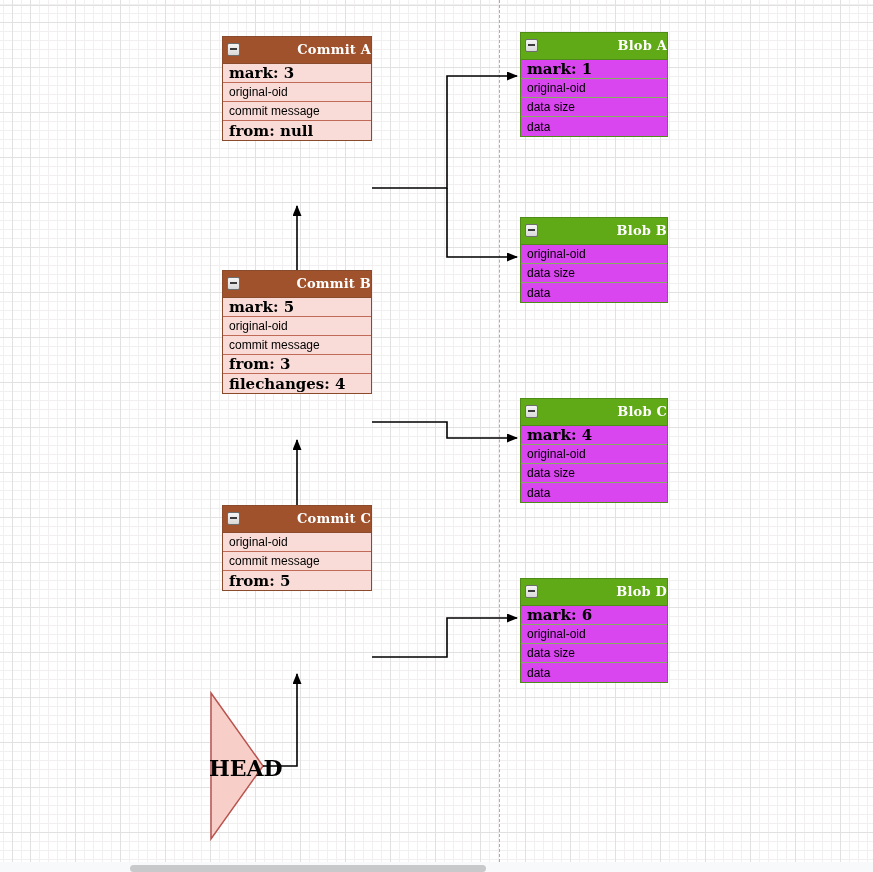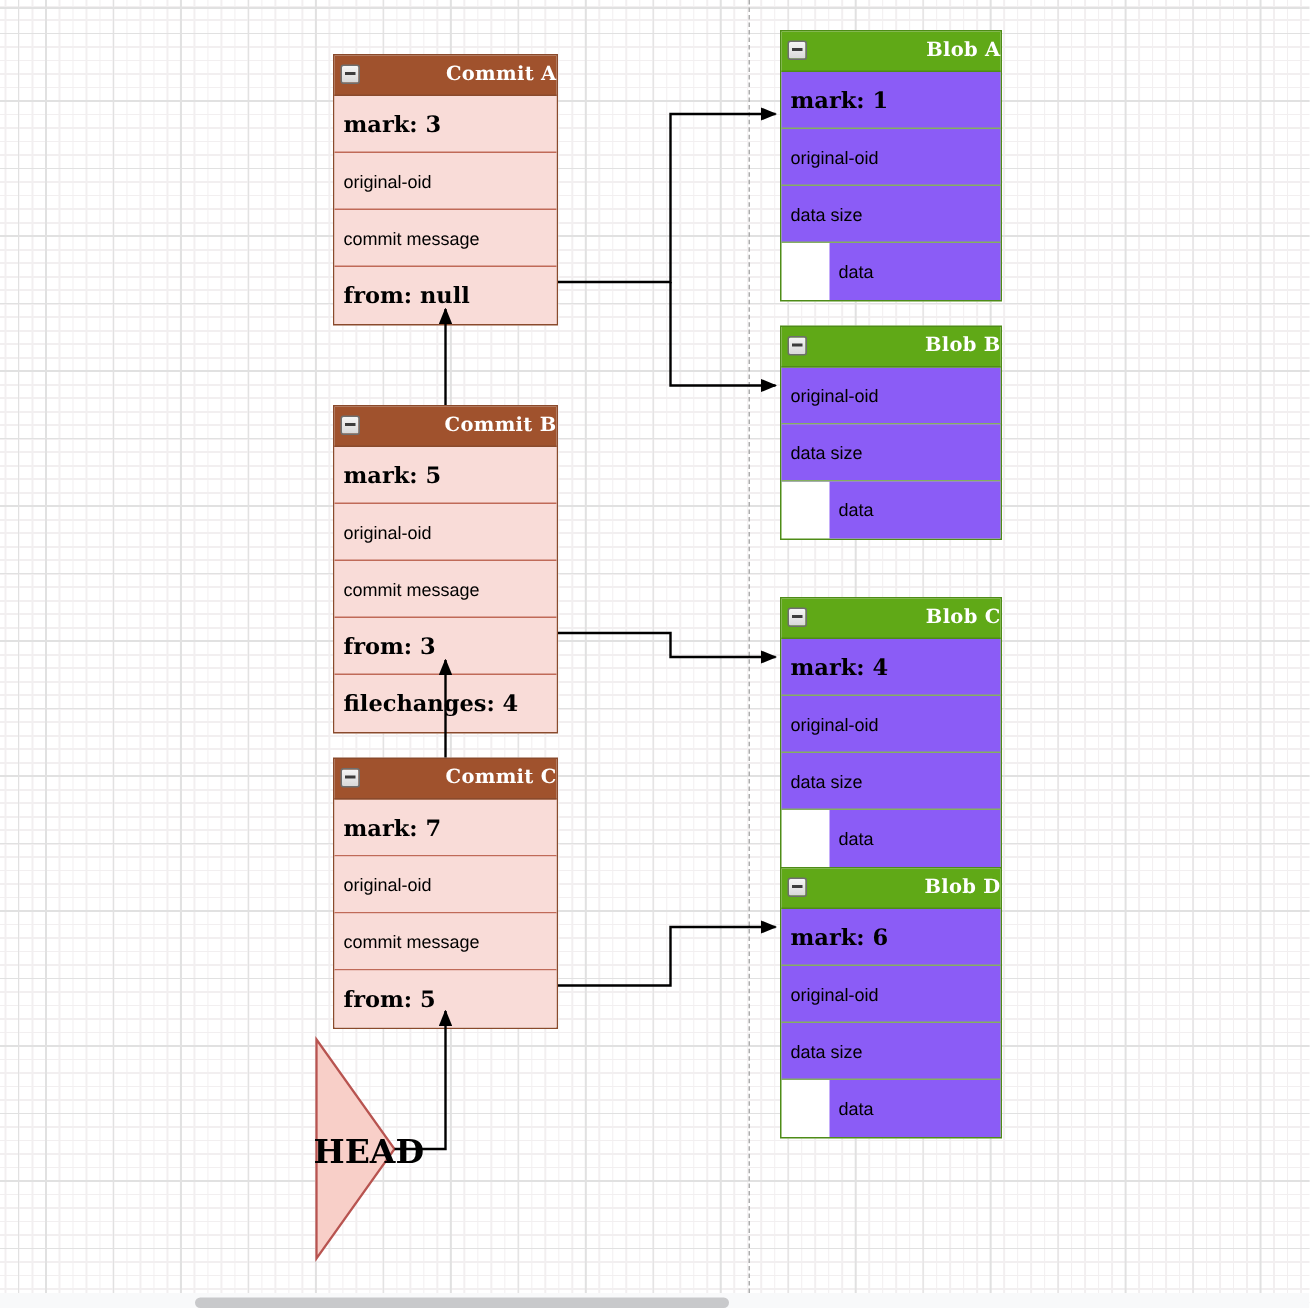--- a/index.html
+++ b/index.html
@@ -27,37 +27,37 @@
   }
   .collapse-icon{
     position:absolute; left:4px; top:6px; width:13px; height:13px;
     background:linear-gradient(#f5f5f5,#d9d9d9);
     border:1px solid #6e6e6e; border-radius:2px; box-sizing:border-box;
   }
   .collapse-icon::after{
     content:""; position:absolute; left:2px; top:4px; width:7px; height:2px; background:#3c3c3c;
   }
   .row{
-    height:38px; box-sizing:border-box; display:flex; align-items:center;
+    height:19px; box-sizing:border-box; display:flex; align-items:center;
     padding-left:6px; font-size:12px; color:#000;
   }
   .row.bold{
     font-family:"DejaVu Serif","Liberation Serif",serif;
     font-weight:bold; font-size:15px;
   }
   
   .commit{width:150px; border:1px solid #8a4a2c;}
   .commit .hdr{background:#a0522d; border-bottom:1px solid #8a4a2c;}
   .commit .row{background:#f9dcd8; border-bottom:1px solid #c06a58;}
   .commit .row:last-child{border-bottom:none;}
   
   .blob{width:148px; border:1px solid #4e8c17;}
   .blob .hdr{background:#60a917; border-bottom:1px solid #4e8c17;}
-  .blob .row{background:#8b5cf6; border-bottom:1px solid #85af60;}
-  .blob .row:last-child{border-bottom:none;margin-left:32px;}
+  .blob .row{background:#d946ef; border-bottom:1px solid #85af60;}
+  .blob .row:last-child{border-bottom:none;}
   
   .head-label{
     position:absolute; left:209px; top:755px; width:58px;
     font-family:"DejaVu Serif","Liberation Serif",serif;
     font-weight:bold; font-size:22px; color:#000;
   }
   
   svg.overlay{position:absolute; left:0; top:0; pointer-events:none;}
   
   .bottom-strip{
@@ -97,27 +97,26 @@
     <div class="row">commit message</div>
     <div class="row bold">from: 3</div>
     <div class="row bold">filechanges: 4</div>
   </div>
 
   <div class="node commit" style="left:222px; top:505px;">
     <div class="hdr">
       <span class="collapse-icon"></span>
       <span>Commit C</span>
     </div>
-    <div class="row bold">mark: 7</div>
     <div class="row">original-oid</div>
     <div class="row">commit message</div>
     <div class="row bold">from: 5</div>
   </div>
 
-  <div class="node blob" style="left:520px; top:20px;">
+  <div class="node blob" style="left:520px; top:32px;">
     <div class="hdr">
       <span class="collapse-icon"></span>
       <span>Blob A</span>
     </div>
     <div class="row bold">mark: 1</div>
     <div class="row">original-oid</div>
     <div class="row">data size</div>
     <div class="row">data</div>
   </div>
 

